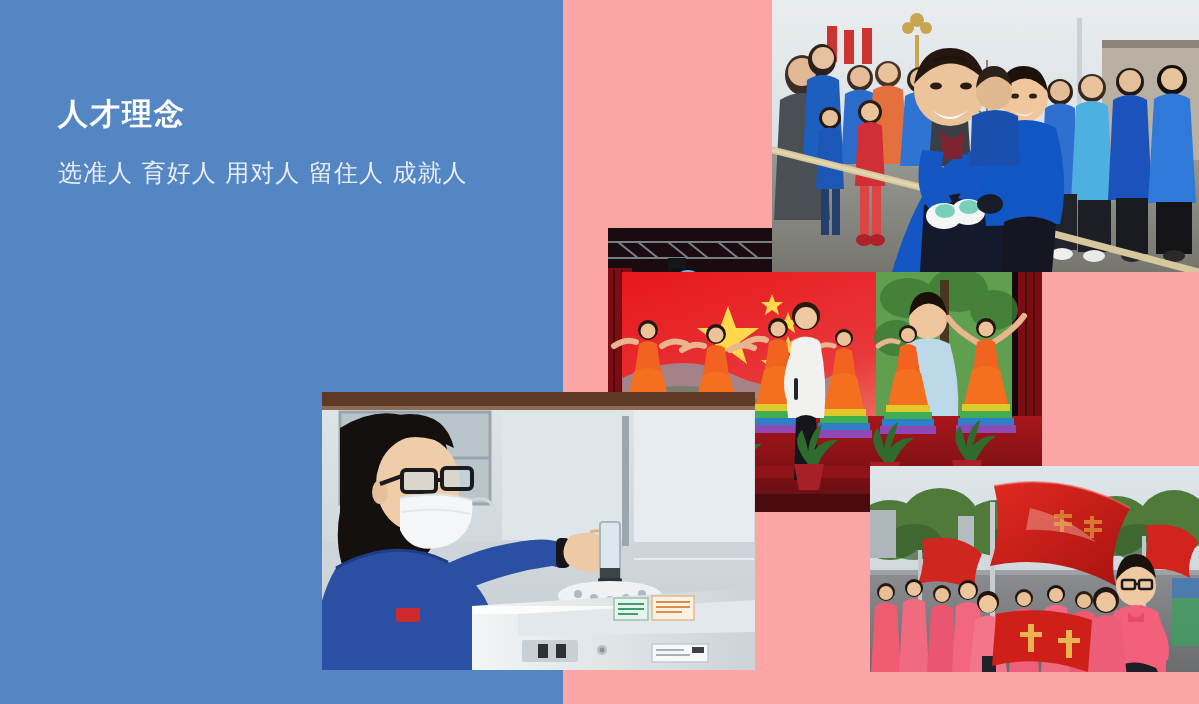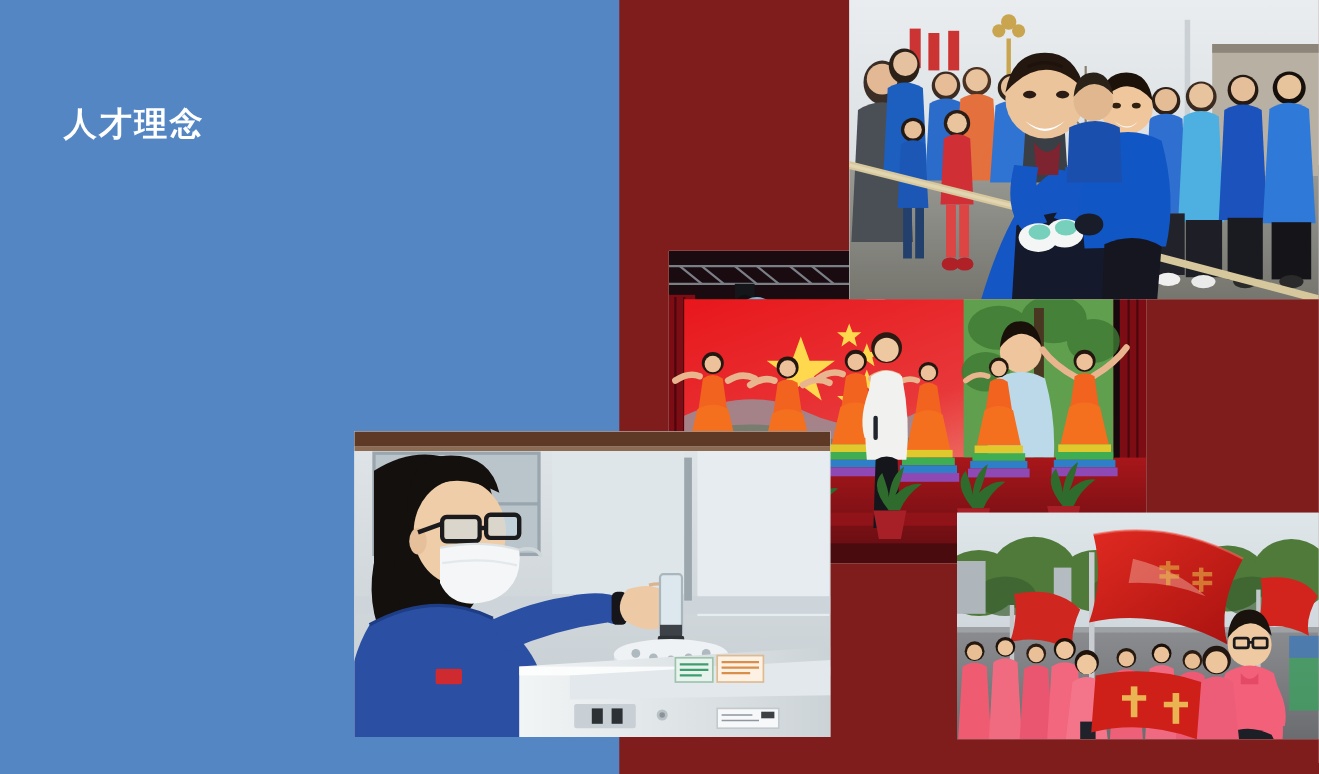--- a/index.html
+++ b/index.html
@@ -39,25 +39,26 @@
   .photo svg{display:block;width:100%;height:100%;}
 
   #photo-tug{left:772px;top:0px;width:427px;height:272px;z-index:3;}
   #photo-stage{left:608px;top:228px;width:434px;height:284px;z-index:2;}
   #photo-lab{left:322px;top:392px;width:433px;height:278px;z-index:4;}
   #photo-run{left:870px;top:466px;width:329px;height:206px;z-index:5;}
 </style>
 </head>
 <body>
 
-<div id="stage" style="background: #7f1d1d;">
+<div id="stage" style="background: #fca5a5;">
 
   <div class="blue-panel" style="background: rgb(84, 134, 196);">
     <div class="text-block">
       <h1 class="title-cn">人才理念</h1>
+      <p class="subtitle-cn">选准人 育好人 用对人 留住人 成就人</p>
     </div>
   </div>
 
   <div class="photo" id="photo-tug">
     <svg viewBox="0 0 427 272" preserveAspectRatio="xMidYMid slice">
       <defs>
         <linearGradient id="tugSky" x1="0" y1="0" x2="0" y2="1">
           <stop offset="0%" stop-color="#e9edf0"></stop>
             <stop offset="100%" stop-color="#cfd5d9"></stop>
         </linearGradient>

